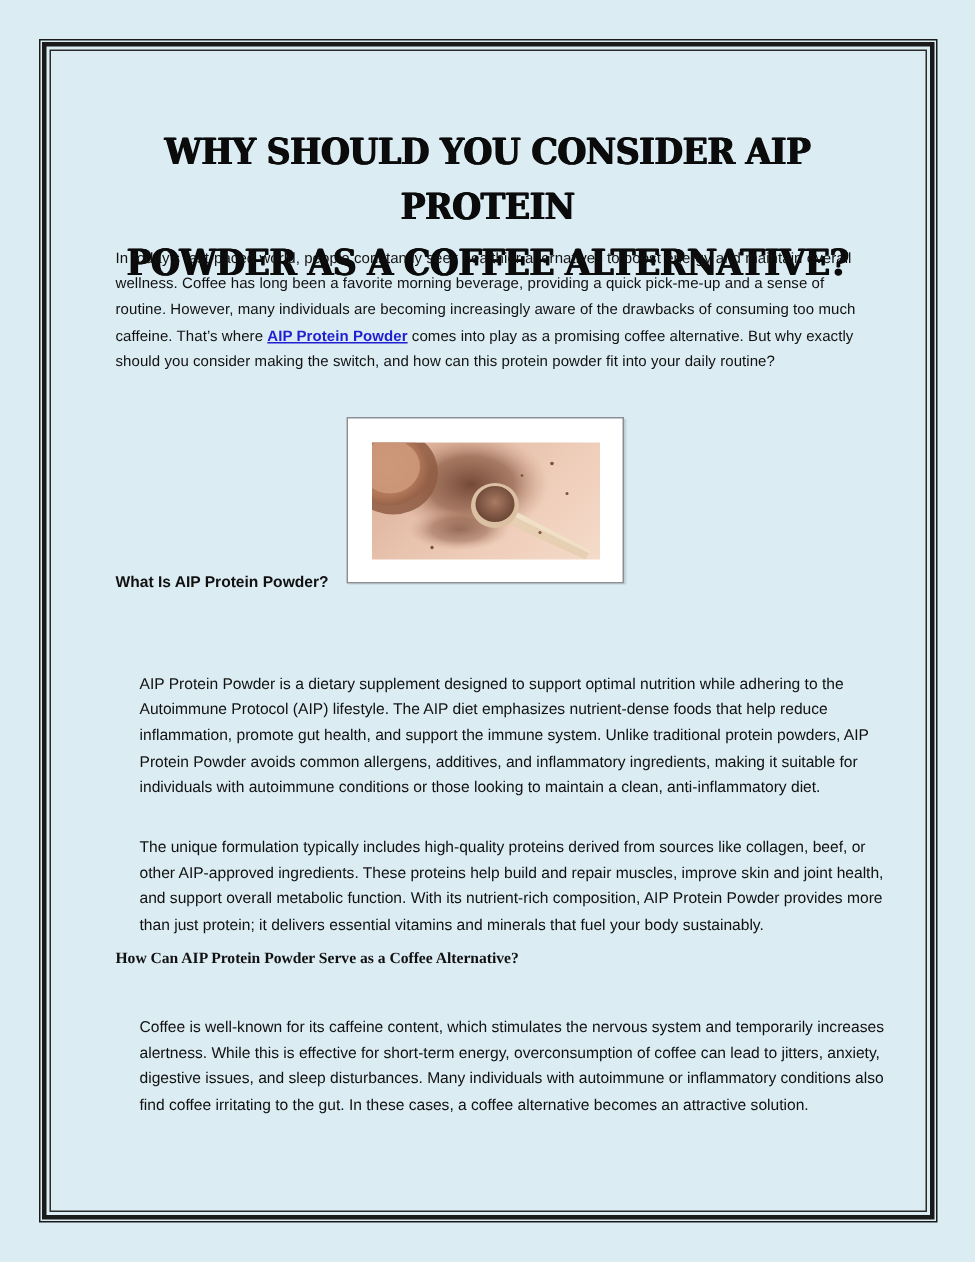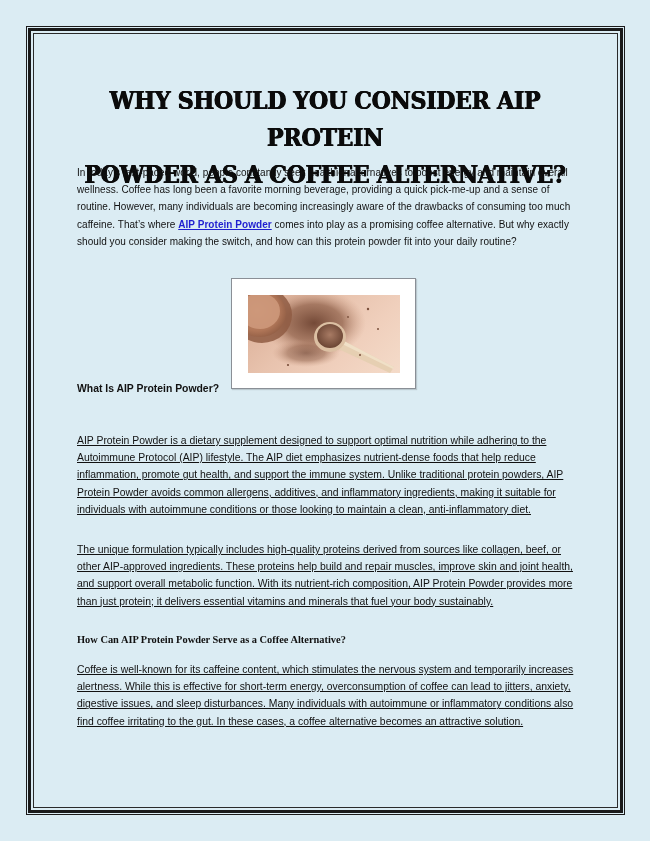--- a/index.html
+++ b/index.html
@@ -99,24 +99,23 @@
       position: absolute;
       left: 77px;
       margin: 0;
       font-weight: bold;
       font-size: 10.4px;
     }
     .p-block {
       position: absolute;
       left: 77px;
       width: 500px;
-      margin: 0;
+      margin: 16px;
       font-size: 10.4px;
       line-height: 17.2px;
-      text-decoration: underline;
     }
   </style>
 </head>
 <body>
 
 <div class="page-border"></div>
 
 <h1 class="title">
   <span>Why Should You Consider AIP Protein</span><br>
   <span>Powder as a Coffee Alternative?</span>

